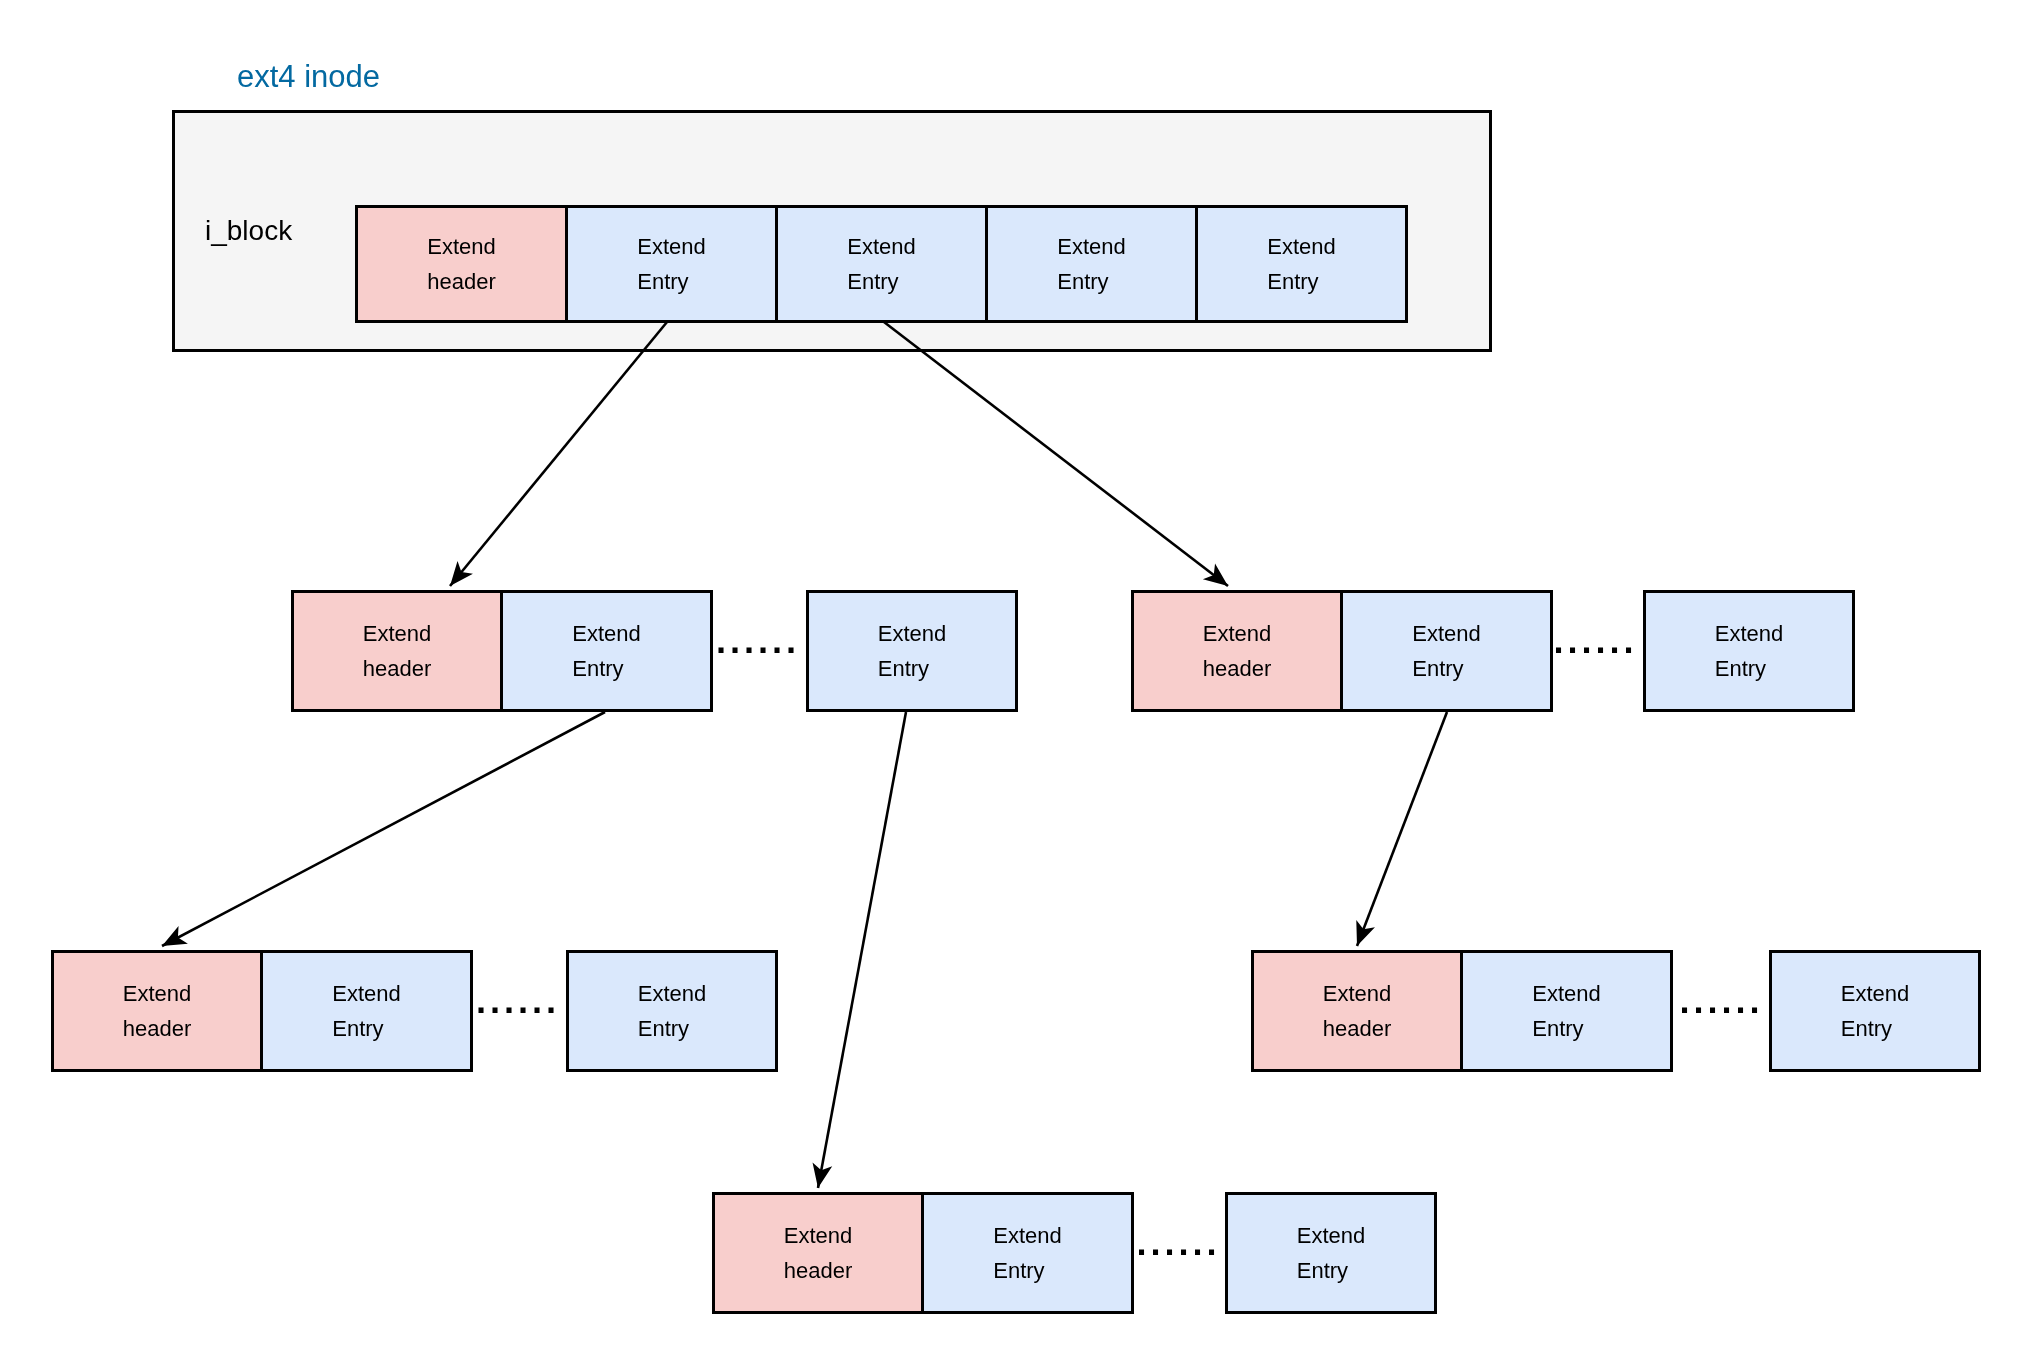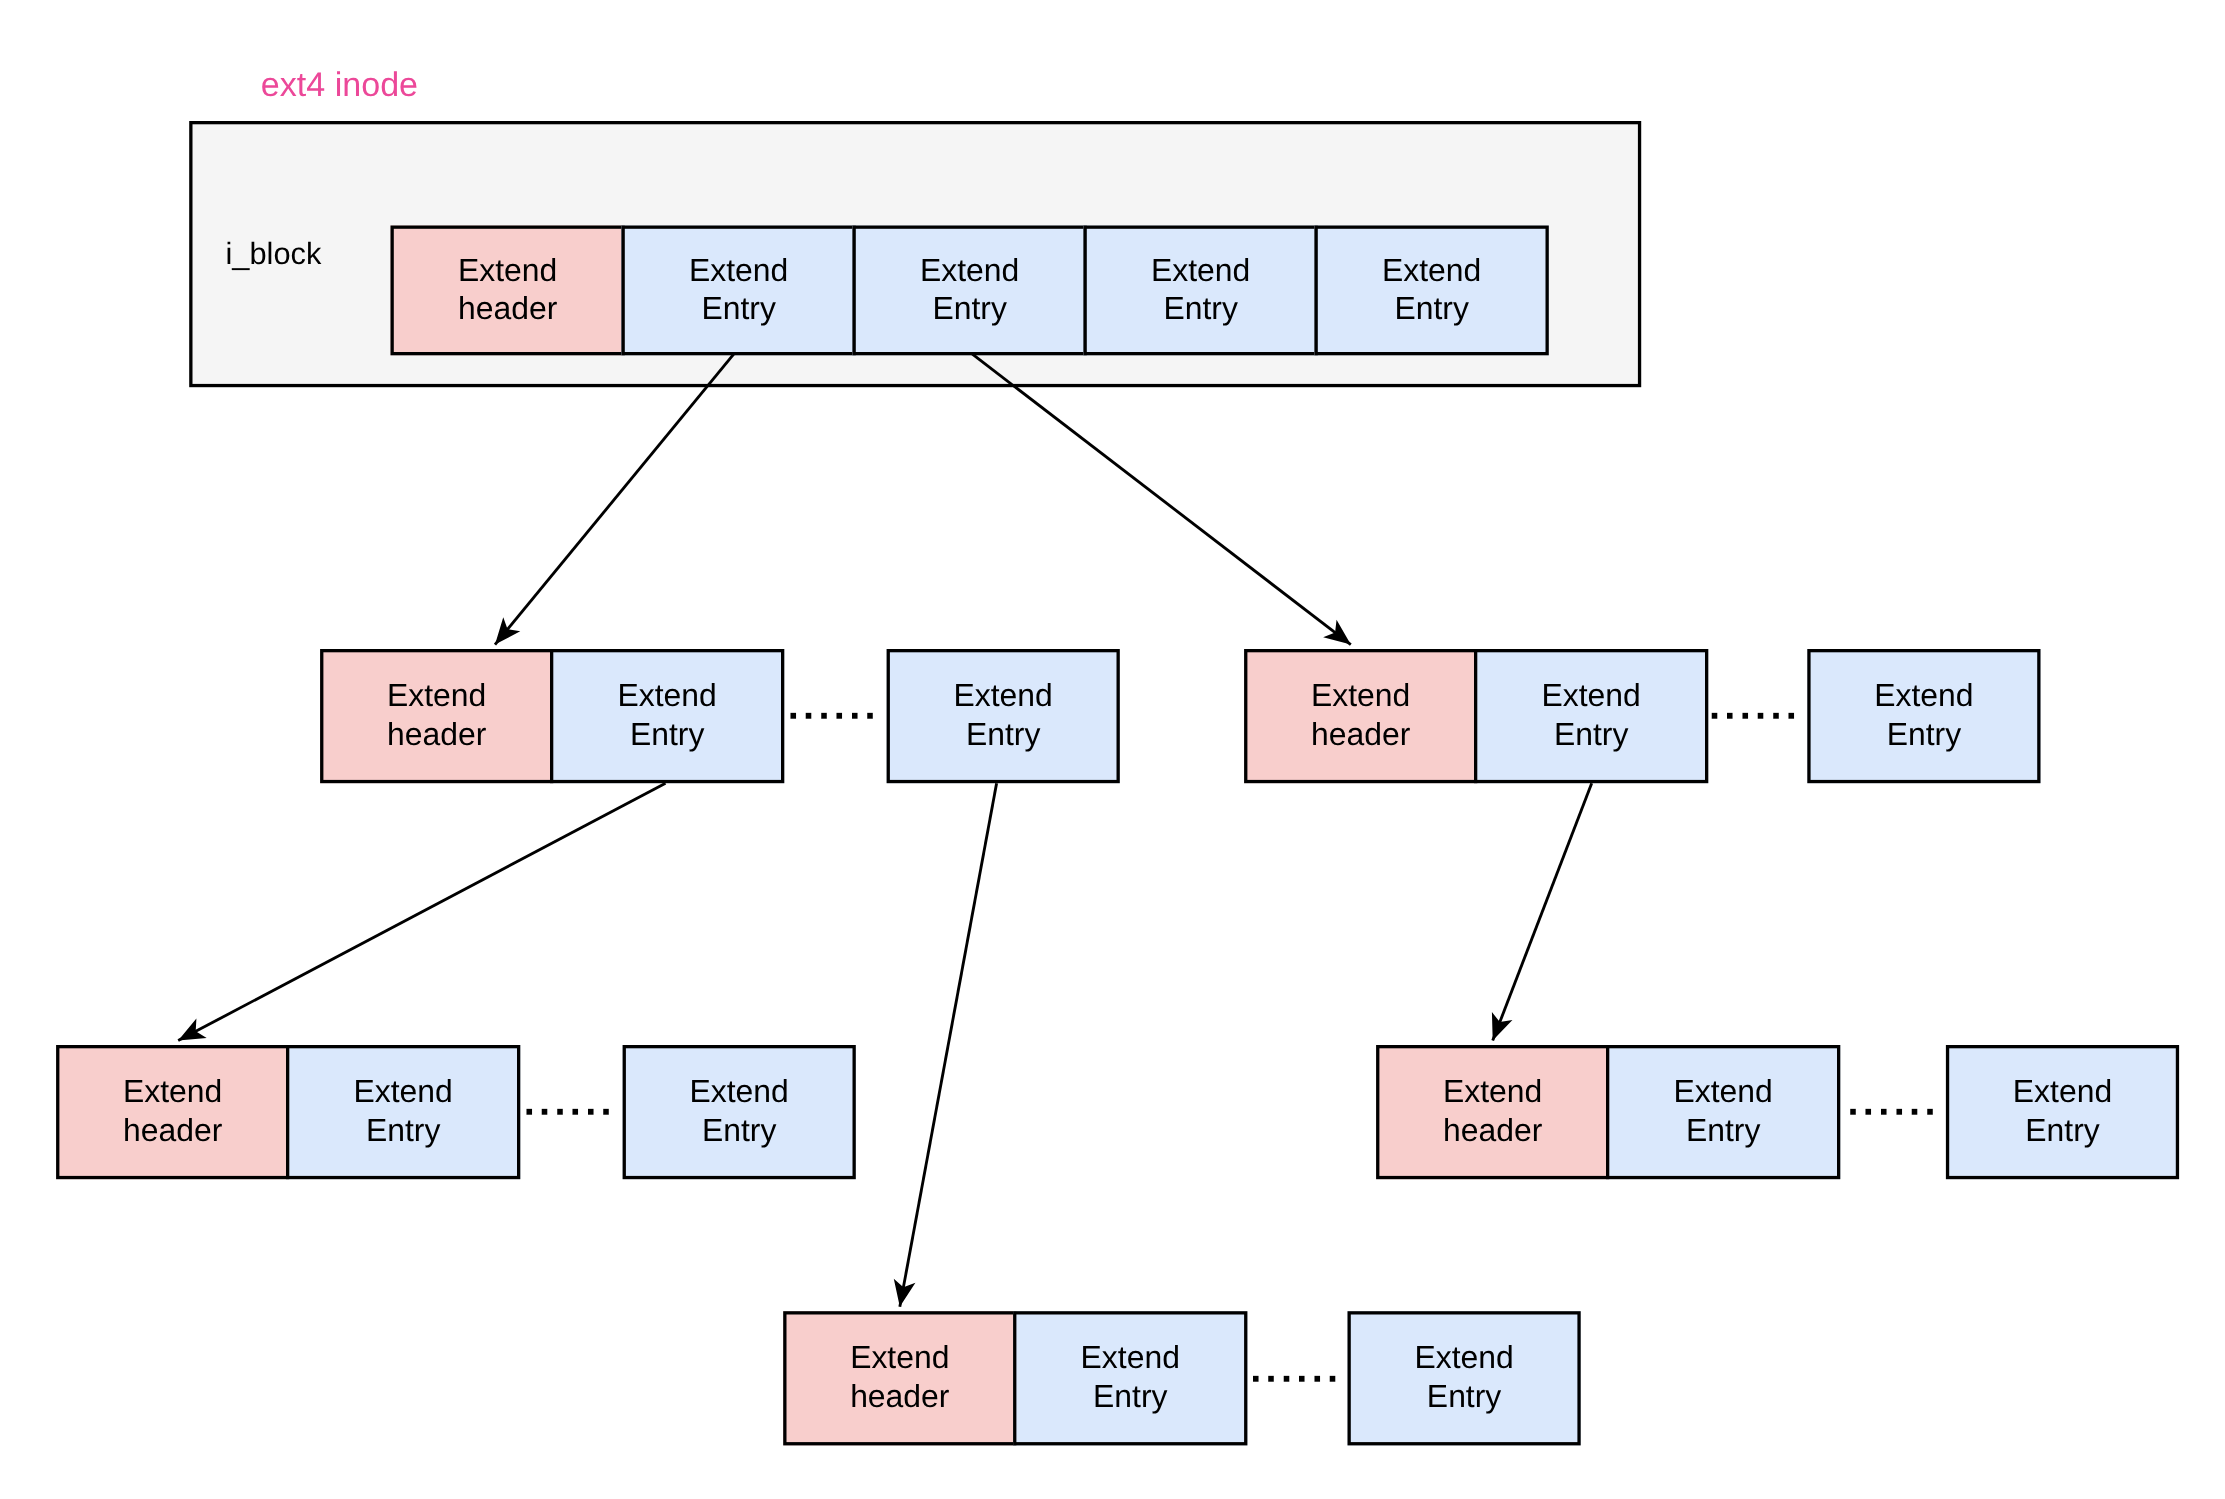--- a/index.html
+++ b/index.html
@@ -2,37 +2,37 @@
 <html style="--background: #ffffff; --inode-fill: #f5f5f5; --header-fill: #f8cecc; --entry-fill: #dae8fc; --border: #000000;"><head>
 <meta charset="utf-8">
 <style>
   html,body{margin:0;padding:0;background:#fff;}
   .canvas{
     position:relative;width:2023px;height:1363px;background:var(--background,#ffffff);
     font-family:"Liberation Sans","DejaVu Sans",sans-serif;color:#000;overflow:hidden;
   }
   *{box-sizing:border-box;}
   .title{
-    position:absolute;left:237px;top:60px;font-size:31px;line-height:34px;color:#ec4899;
+    position:absolute;left:237px;top:60px;font-size:31px;line-height:34px;color:#0369a1;
   }
   .inode-box{
     position:absolute;left:172px;top:110px;width:1320px;height:242px;
     background:var(--inode-fill,#f5f5f5);border:3px solid var(--border,#000);
   }
   .iblock{
     position:absolute;left:30px;top:0;height:100%;display:flex;align-items:center;
     font-size:28px;
   }
   .row{
     position:absolute;left:180px;top:92px;display:flex;
   }
   .cell{
     width:213px;height:118px;border:3px solid var(--border,#000);
     display:flex;align-items:center;justify-content:center;
-    text-align:center;font-size:29px;line-height:35px;white-space:pre-line;
+    font-size:22px;line-height:35px;white-space:pre-line;
   }
   .row .cell + .cell{margin-left:-3px;}
   .cell.header{background:var(--header-fill,#f8cecc);}
   .cell.entry{background:var(--entry-fill,#dae8fc);}
   .pair{position:absolute;display:flex;}
   .pair .cell{height:122px;}
   .pair .cell.header{width:212px;}
   .pair .cell.entry{width:213px;margin-left:-3px;}
   .cell.single{position:absolute;width:212px;height:122px;}
   .dots{

